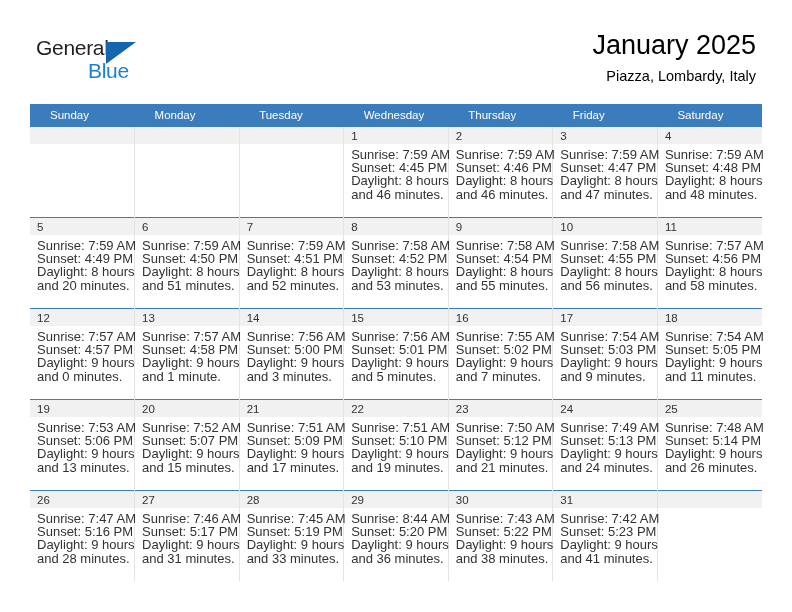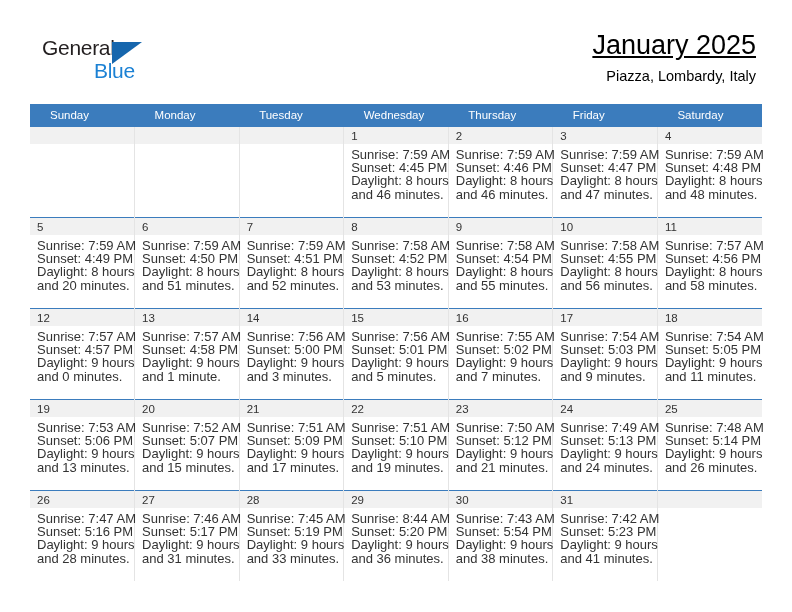--- a/index.html
+++ b/index.html
@@ -28,21 +28,20 @@
     top: 0;
     width: 792px;
     height: 104px;
   }
   .logo {
     position: absolute;
     left: 36px;
     top: 36px;
     width: 120px;
     height: 52px;
-    margin-left: 6px;
   }
   .logo-general {
     position: absolute;
     left: 0;
     top: 0;
     font-size: 21px;
     letter-spacing: -0.3px;
     color: #231f20;
     font-family: "Liberation Sans", sans-serif;
   }
@@ -68,21 +67,20 @@
     position: absolute;
     right: 36px;
     top: 28px;
     text-align: right;
   }
   .month-title {
     font-size: 27px;
     color: #000000;
     line-height: 34px;
     white-space: nowrap;
-    text-decoration: underline;
   }
   .location {
     font-size: 14.5px;
     color: #000000;
     line-height: 22px;
     margin-top: 3px;
     white-space: nowrap;
   }
 
   
@@ -461,21 +459,21 @@
               <div>Sunrise: 8:44 AM</div>
               <div>Sunset: 5:20 PM</div>
               <div>Daylight: 9 hours</div>
               <div>and 36 minutes.</div>
             </div>
           </td>
           <td>
             <div class="daynum-band">30</div>
             <div class="cell-body">
               <div>Sunrise: 7:43 AM</div>
-              <div>Sunset: 5:54 PM</div>
+              <div>Sunset: 5:22 PM</div>
               <div>Daylight: 9 hours</div>
               <div>and 38 minutes.</div>
             </div>
           </td>
           <td>
             <div class="daynum-band">31</div>
             <div class="cell-body">
               <div>Sunrise: 7:42 AM</div>
               <div>Sunset: 5:23 PM</div>
               <div>Daylight: 9 hours</div>

